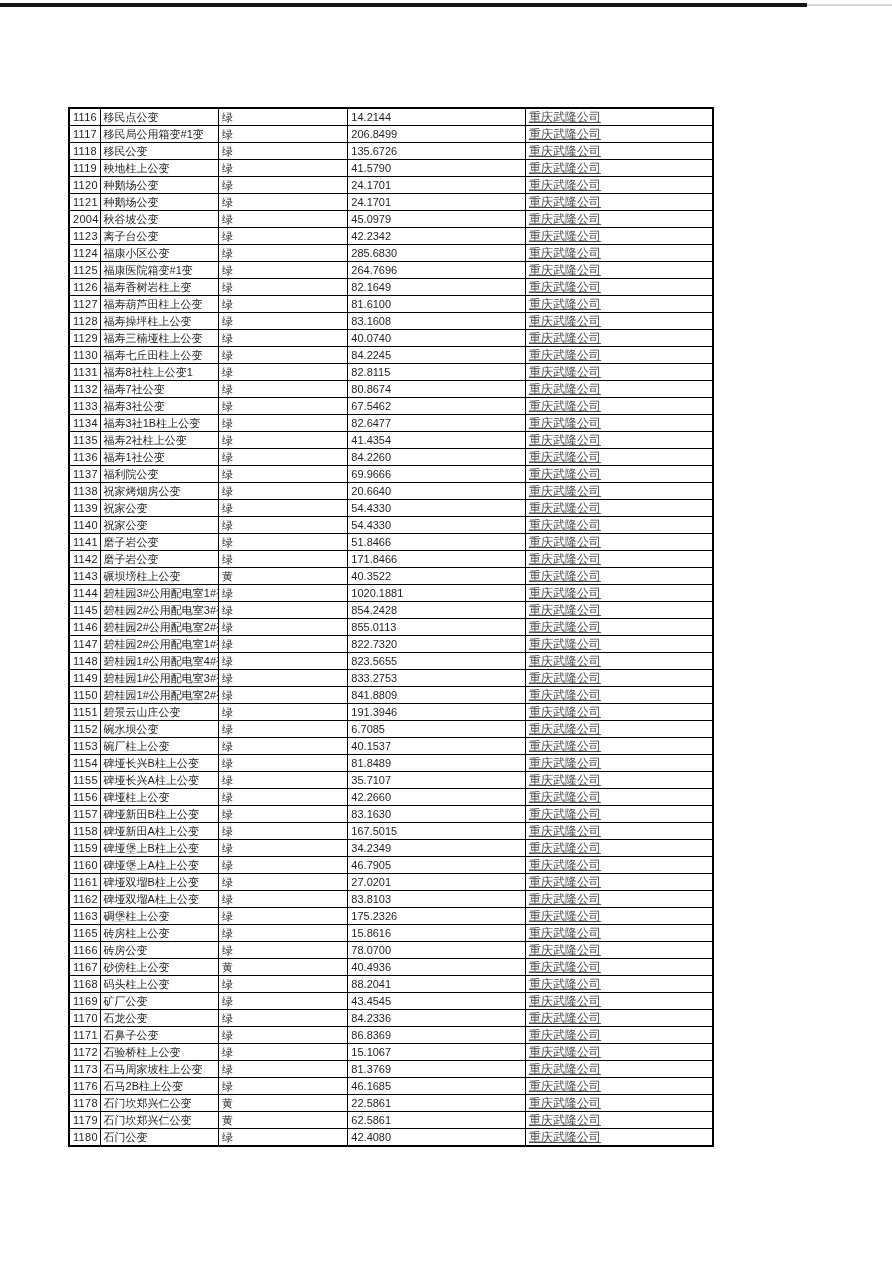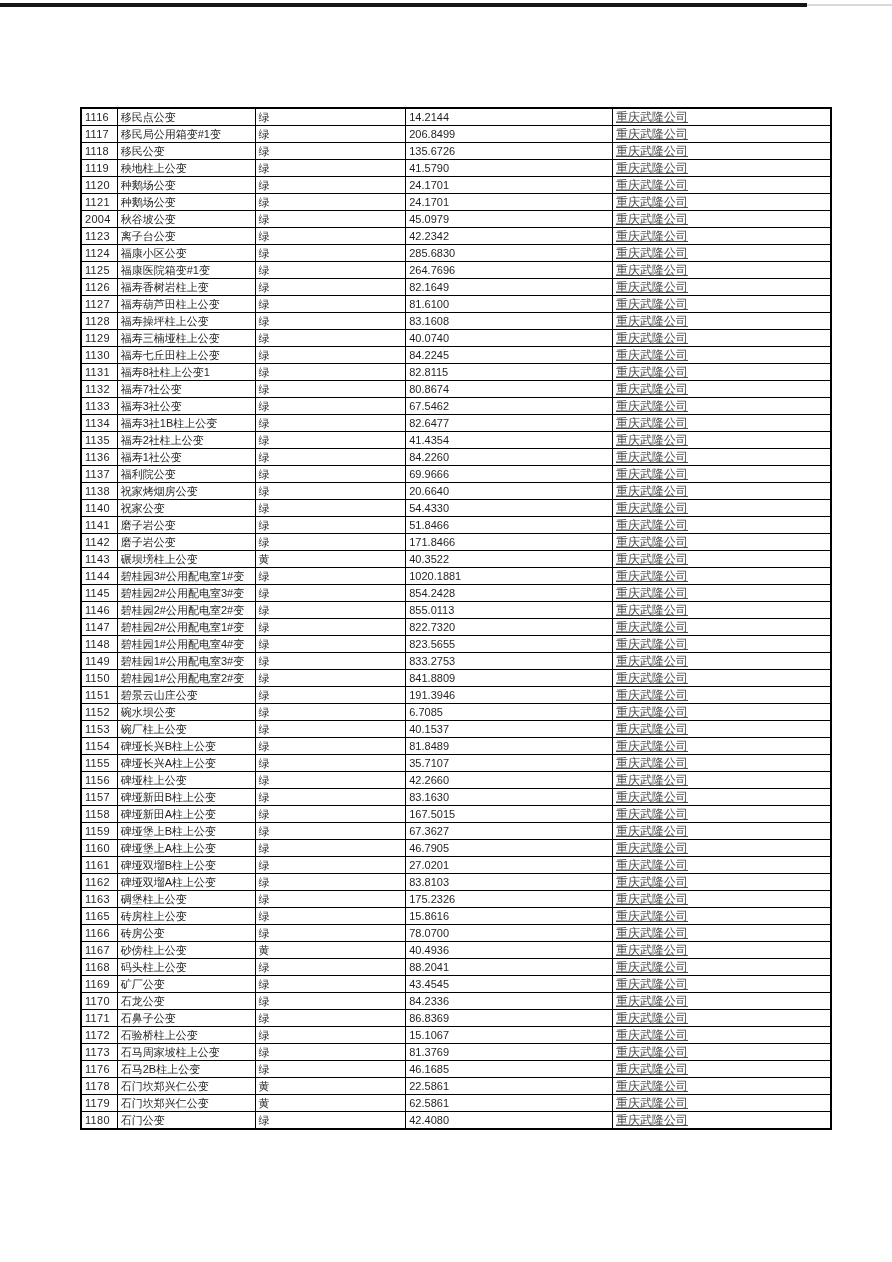--- a/index.html
+++ b/index.html
@@ -26,23 +26,23 @@
   .top-rule-faint {
     position: absolute;
     left: 807px;
     top: 4px;
     width: 85px;
     height: 2px;
     background: #d9d9d9;
   }
   table.grid {
     position: absolute;
-    left: 80px;
+    left: 68px;
     top: 107px;
-    width: 752px;
+    width: 646px;
     border-collapse: collapse;
     table-layout: fixed;
     border: 2px solid #000000;
   }
   table.grid td {
     border: 1px solid #000000;
     height: 16px;
     line-height: 15px;
     padding: 0 0 0 3px;
     font-size: 11px;
@@ -235,20 +235,27 @@
           <td class="c-company"><span class="company-link">重庆武隆公司</span></td>
         </tr>
         <tr>
           <td class="c-id">1138</td>
           <td class="c-name">祝家烤烟房公变</td>
           <td class="c-status">绿</td>
           <td class="c-value">20.6640</td>
           <td class="c-company"><span class="company-link">重庆武隆公司</span></td>
         </tr>
         <tr>
+          <td class="c-id">1139</td>
+          <td class="c-name">祝家公变</td>
+          <td class="c-status">绿</td>
+          <td class="c-value">54.4330</td>
+          <td class="c-company"><span class="company-link">重庆武隆公司</span></td>
+        </tr>
+        <tr>
           <td class="c-id">1140</td>
           <td class="c-name">祝家公变</td>
           <td class="c-status">绿</td>
           <td class="c-value">54.4330</td>
           <td class="c-company"><span class="company-link">重庆武隆公司</span></td>
         </tr>
         <tr>
           <td class="c-id">1141</td>
           <td class="c-name">磨子岩公变</td>
           <td class="c-status">绿</td>
@@ -371,21 +378,21 @@
           <td class="c-id">1158</td>
           <td class="c-name">碑垭新田A柱上公变</td>
           <td class="c-status">绿</td>
           <td class="c-value">167.5015</td>
           <td class="c-company"><span class="company-link">重庆武隆公司</span></td>
         </tr>
         <tr>
           <td class="c-id">1159</td>
           <td class="c-name">碑垭堡上B柱上公变</td>
           <td class="c-status">绿</td>
-          <td class="c-value">67.3627</td>
+          <td class="c-value">34.2349</td>
           <td class="c-company"><span class="company-link">重庆武隆公司</span></td>
         </tr>
         <tr>
           <td class="c-id">1160</td>
           <td class="c-name">碑垭堡上A柱上公变</td>
           <td class="c-status">绿</td>
           <td class="c-value">46.7905</td>
           <td class="c-company"><span class="company-link">重庆武隆公司</span></td>
         </tr>
         <tr>

